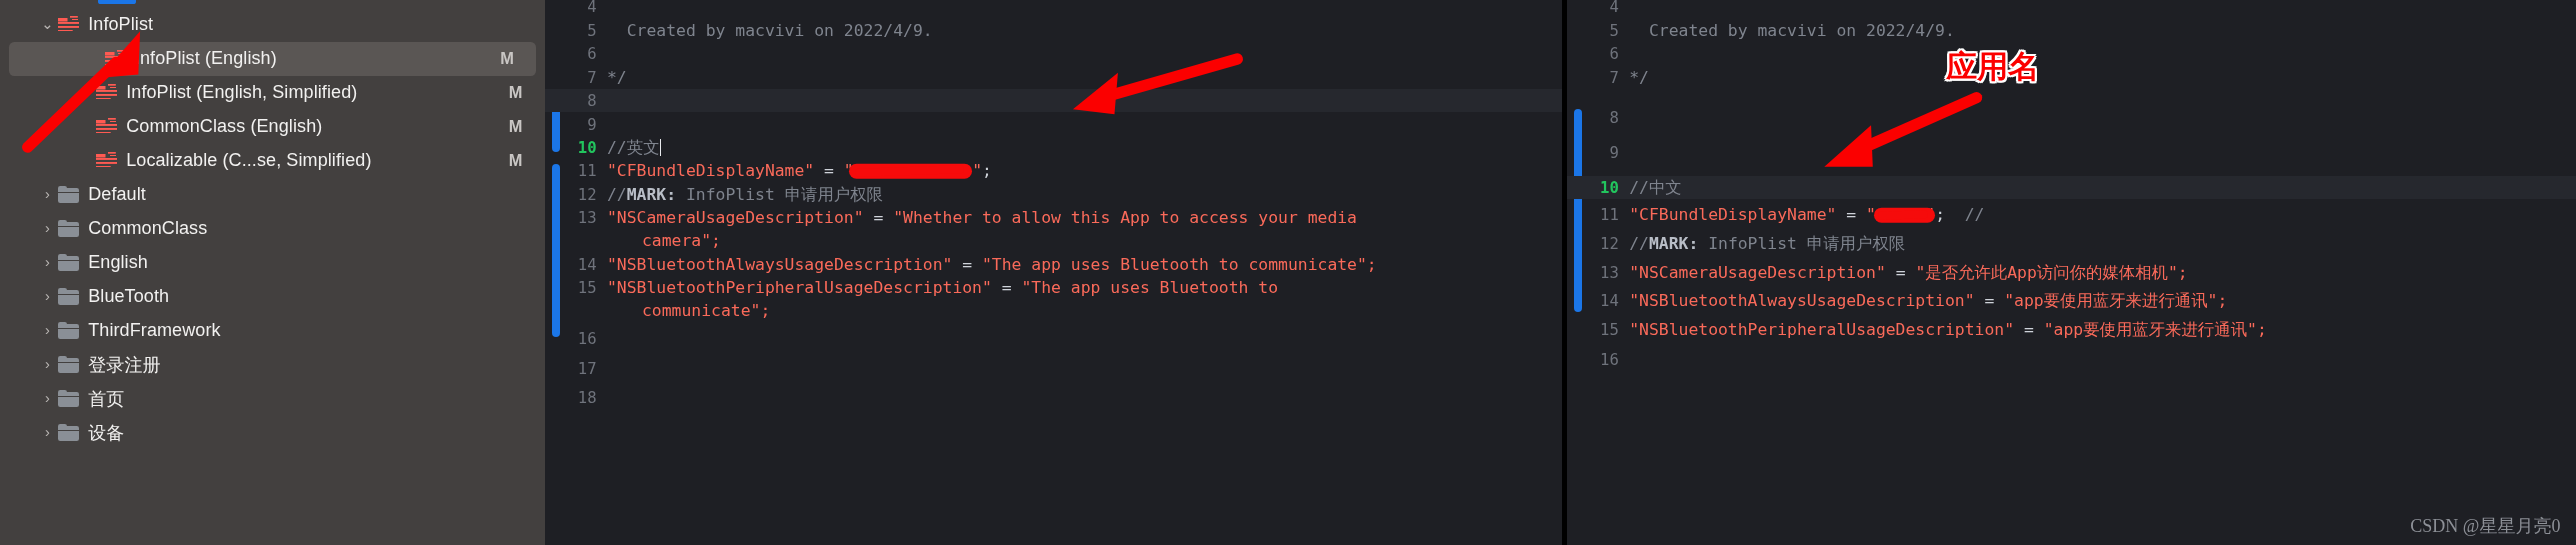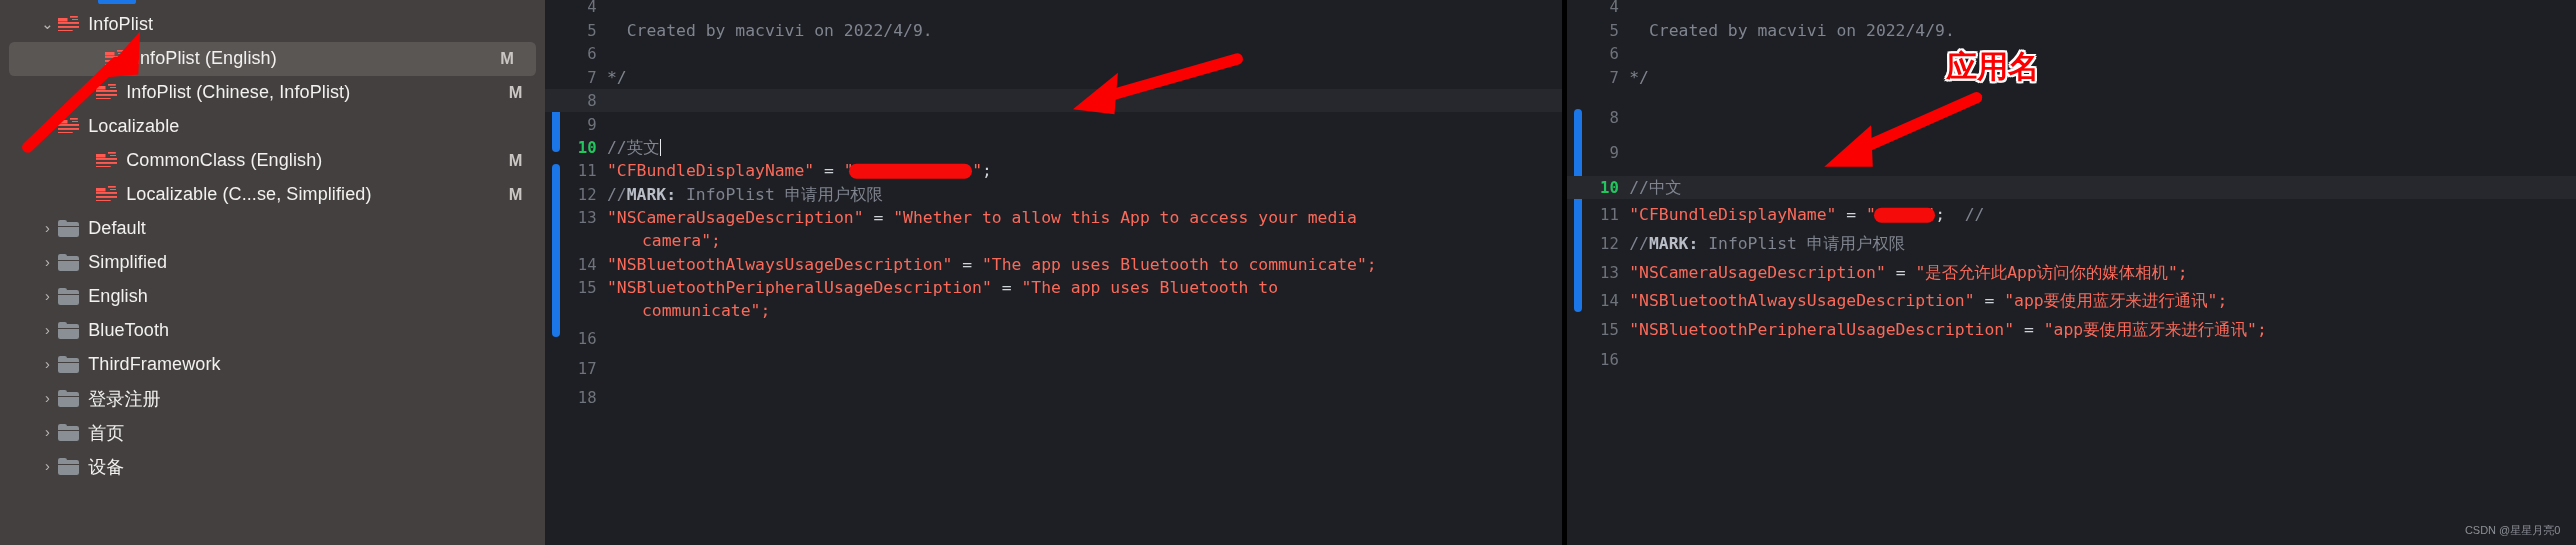--- a/index.html
+++ b/index.html
@@ -125,22 +125,22 @@
   .anno-text {
     position: absolute;
     color: #fb0000; font-weight: 700; font-size: 31px;
     font-family: "DejaVu Sans", sans-serif;
     text-shadow: -1.7px -1.7px 0 #fff, 1.7px -1.7px 0 #fff, -1.7px 1.7px 0 #fff, 1.7px 1.7px 0 #fff,
                  0 -2.2px 0 #fff, 0 2.2px 0 #fff, -2.2px 0 0 #fff, 2.2px 0 0 #fff;
     white-space: nowrap;
   }
   .watermark {
     position: absolute; right: 15.6px; bottom: 7px;
-    color: #8d9097; font-size: 11px;
-    font-family: Liberation Sans, sans-serif;
+    color: #8d9097; font-size: 18px;
+    font-family: Liberation Serif, serif;
   }
 </style>
 </head>
 <body>
 
 <div id="app">
 
   <div class="sidebar">
     <div class="nav-topsliver"></div>
     <div class="rowlist" id="sidebar-rows">
@@ -151,27 +151,22 @@
         </div>
         <div class="row selected ind-1">
           <span class="twisty"></span>
           <span class="ico strings"></span>
           <span class="rlabel">InfoPlist (English)</span>
           <span class="badge-m">M</span>
         </div>
         <div class="row ind-1">
           <span class="twisty"></span>
           <span class="ico strings"></span>
-          <span class="rlabel">InfoPlist (Chinese, InfoPlist)</span>
+          <span class="rlabel">InfoPlist (English, Simplified)</span>
           <span class="badge-m">M</span>
-        </div>
-        <div class="row ind-1t">
-          <span class="twisty">⌄</span>
-          <span class="ico strings"></span>
-          <span class="rlabel">Localizable</span>
         </div>
         <div class="row ind-1">
           <span class="twisty"></span>
           <span class="ico strings"></span>
           <span class="rlabel">CommonClass (English)</span>
           <span class="badge-m">M</span>
         </div>
         <div class="row ind-1">
           <span class="twisty"></span>
           <span class="ico strings"></span>
@@ -183,21 +178,21 @@
           <span class="ico folder">
             <i class="slot"></i>
           </span>
           <span class="rlabel">Default</span>
         </div>
         <div class="row ind-1t">
           <span class="twisty">›</span>
           <span class="ico folder">
             <i class="slot"></i>
           </span>
-          <span class="rlabel">Simplified</span>
+          <span class="rlabel">CommonClass</span>
         </div>
         <div class="row ind-1t">
           <span class="twisty">›</span>
           <span class="ico folder">
             <i class="slot"></i>
           </span>
           <span class="rlabel">English</span>
         </div>
         <div class="row ind-1t">
           <span class="twisty">›</span>

